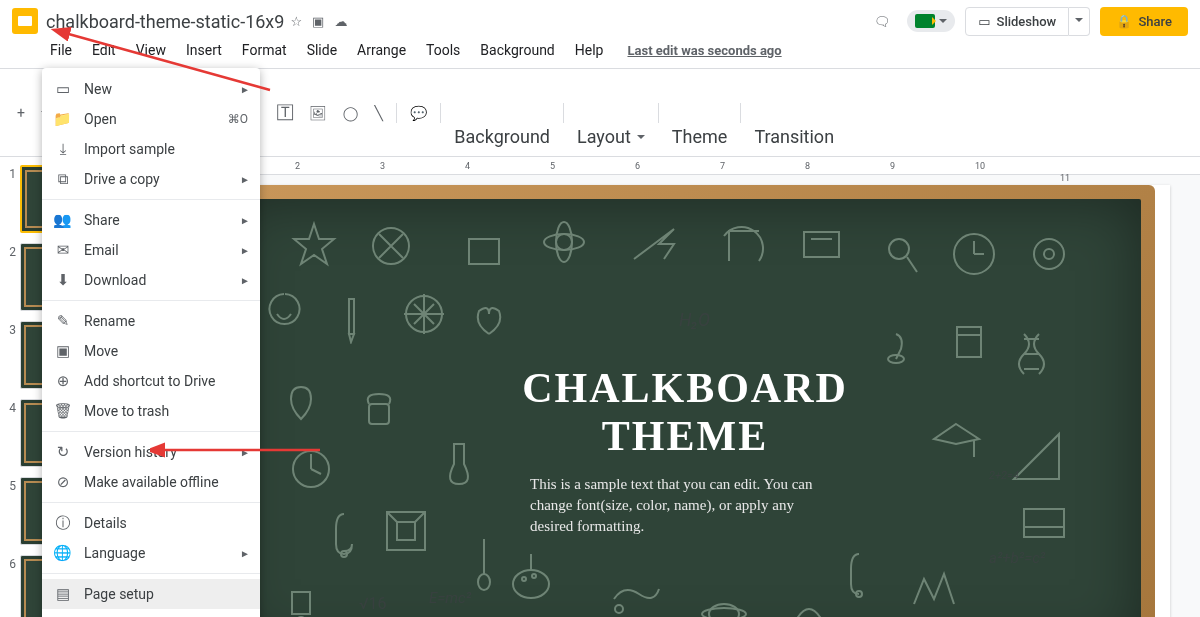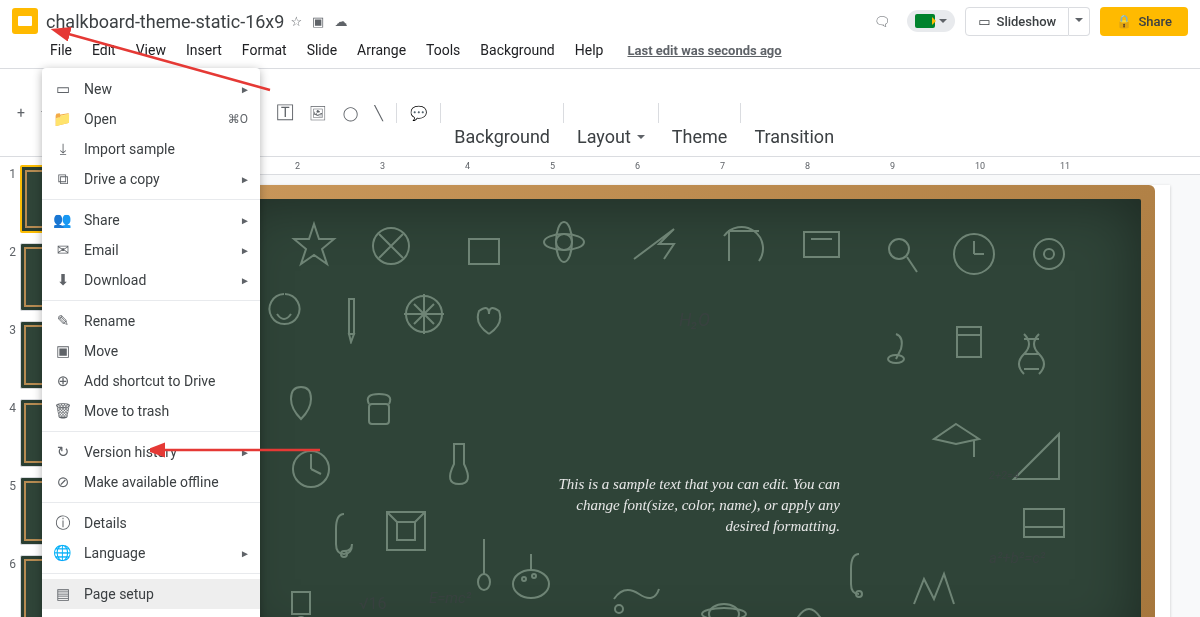--- a/index.html
+++ b/index.html
@@ -46,21 +46,21 @@
   .canvas-area { flex:1; background:#f8f9fa; position:relative; overflow:hidden;}
   .ruler-h { position:absolute; top:0; left:20px; right:0; height:18px; background:#fff; border-bottom:1px solid #dadce0;}
   .ruler-v { position:absolute; top:0; left:0; width:20px; bottom:0; background:#fff; border-right:1px solid #dadce0;}
   .ruler-h .ticks, .ruler-v .ticks { position:relative; width:100%; height:100%; font-size:9px; color:#5f6368;}
   .tick { position:absolute; }
   .slide-wrap { position:absolute; top:28px; left:50px; right:30px; bottom:10px; background:#fff; box-shadow:0 1px 3px rgba(0,0,0,0.2); display:flex; align-items:center; justify-content:center;}
   .slide { width:940px; height:480px; position:relative; }
   .chalk-frame { position:absolute; inset:0; background:linear-gradient(135deg,#c9975a,#a5763c); border-radius:6px; padding:14px;}
   .chalk-board { width:100%; height:100%; background:#2f4438; border-radius:2px; position:relative; overflow:hidden; box-shadow:inset 0 0 60px rgba(0,0,0,0.4);}
   .board-title { position:absolute; top:165px; left:50%; transform:translateX(-50%); color:#fff; font-family:"Comic Sans MS","Chalkboard",cursive; font-size:42px; font-weight:bold; text-align:center; line-height:1.15; letter-spacing:2px;}
-  .board-sub { position:absolute; top:275px; left:50%; transform:translateX(-50%); color:#e8e8e8; font-family:"Comic Sans MS",cursive; font-size:15px; font-style:italic; text-align:right; width:310px; line-height:1.4;}
+  .board-sub { position:absolute; top:275px; left:50%; transform:translateX(-50%); color:#e8e8e8; font-family:"Comic Sans MS",cursive; font-size:15px; text-align:left; width:310px; line-height:1.4;}
   .doodle { position:absolute; stroke:#8aa090; stroke-width:2; fill:none; opacity:0.7;}
   
   
   .dropdown { position:absolute; top:68px; left:42px; width:218px; background:#fff; border-radius:4px; box-shadow:0 2px 10px rgba(0,0,0,0.3); z-index:100; padding:6px 0; font-size:14px;}
   .dd-item { display:flex; align-items:center; padding:6px 12px; gap:12px; cursor:pointer; color:#3c4043; position:relative;}
   .dd-item.highlight{background:#eeeeee;}
   .dd-icon { width:18px; height:18px; display:flex; align-items:center; justify-content:center; color:#5f6368; font-size:15px;}
   .dd-arrow { position:absolute; right:10px; color:#5f6368; font-size:10px;}
   .dd-shortcut { position:absolute; right:12px; color:#5f6368; font-size:12px;}
   .dd-sep { height:1px; background:#e8eaed; margin:5px 0;}
@@ -207,21 +207,21 @@
           <span class="tick" style="left: 40px; top: 4px;">1</span>
           <span class="tick" style="left: 125px; top: 4px;">2</span>
           <span class="tick" style="left: 210px; top: 4px;">3</span>
           <span class="tick" style="left: 295px; top: 4px;">4</span>
           <span class="tick" style="left: 380px; top: 4px;">5</span>
           <span class="tick" style="left: 465px; top: 4px;">6</span>
           <span class="tick" style="left: 550px; top: 4px;">7</span>
           <span class="tick" style="left: 635px; top: 4px;">8</span>
           <span class="tick" style="left: 720px; top: 4px;">9</span>
           <span class="tick" style="left: 805px; top: 4px;">10</span>
-          <span class="tick" style="left: 890px; top: 4px;">11</span>
+          <span class="tick" style="left: 890px; top: 16px;">11</span>
         </div>
     </div>
     <div class="slide-wrap">
       <div class="slide">
         <div class="chalk-frame">
           <div class="chalk-board">
 
             <svg class="doodle" style="top:20px;left:60px" width="50" height="50">
                 <polygon points="25,5 30,20 45,20 33,30 38,45 25,36 12,45 17,30 5,20 20,20"></polygon>
               </svg>
@@ -360,20 +360,24 @@
               </svg>
             <svg class="doodle" style="top:370px;left:680px" width="50" height="45">
                 <path d="M5,35 L15,10 L25,30 L35,5 L45,35"></path>
               </svg>
             <text class="doodle" style="top:350px;left:760px;font-size:15px;fill:#8aa090;stroke:none;font-style:italic">a²+b²=c²</text>
             <svg class="doodle" style="top:300px;left:790px" width="50" height="45">
                 <rect x="5" y="10" width="40" height="28"></rect>
                 <line x1="5" y1="28" x2="45" y2="28"></line>
               </svg>
 
+            <div class="board-title">
+              <div>CHALKBOARD</div>
+              <div>THEME</div>
+            </div>
             <div class="board-sub">This is a sample text that you can edit. You can change font(size, color, name), or apply any desired formatting.</div>
           </div>
         </div>
       </div>
     </div>
   </div>
 </div>
 
 <div class="dropdown">
   <div class="dd-item">

